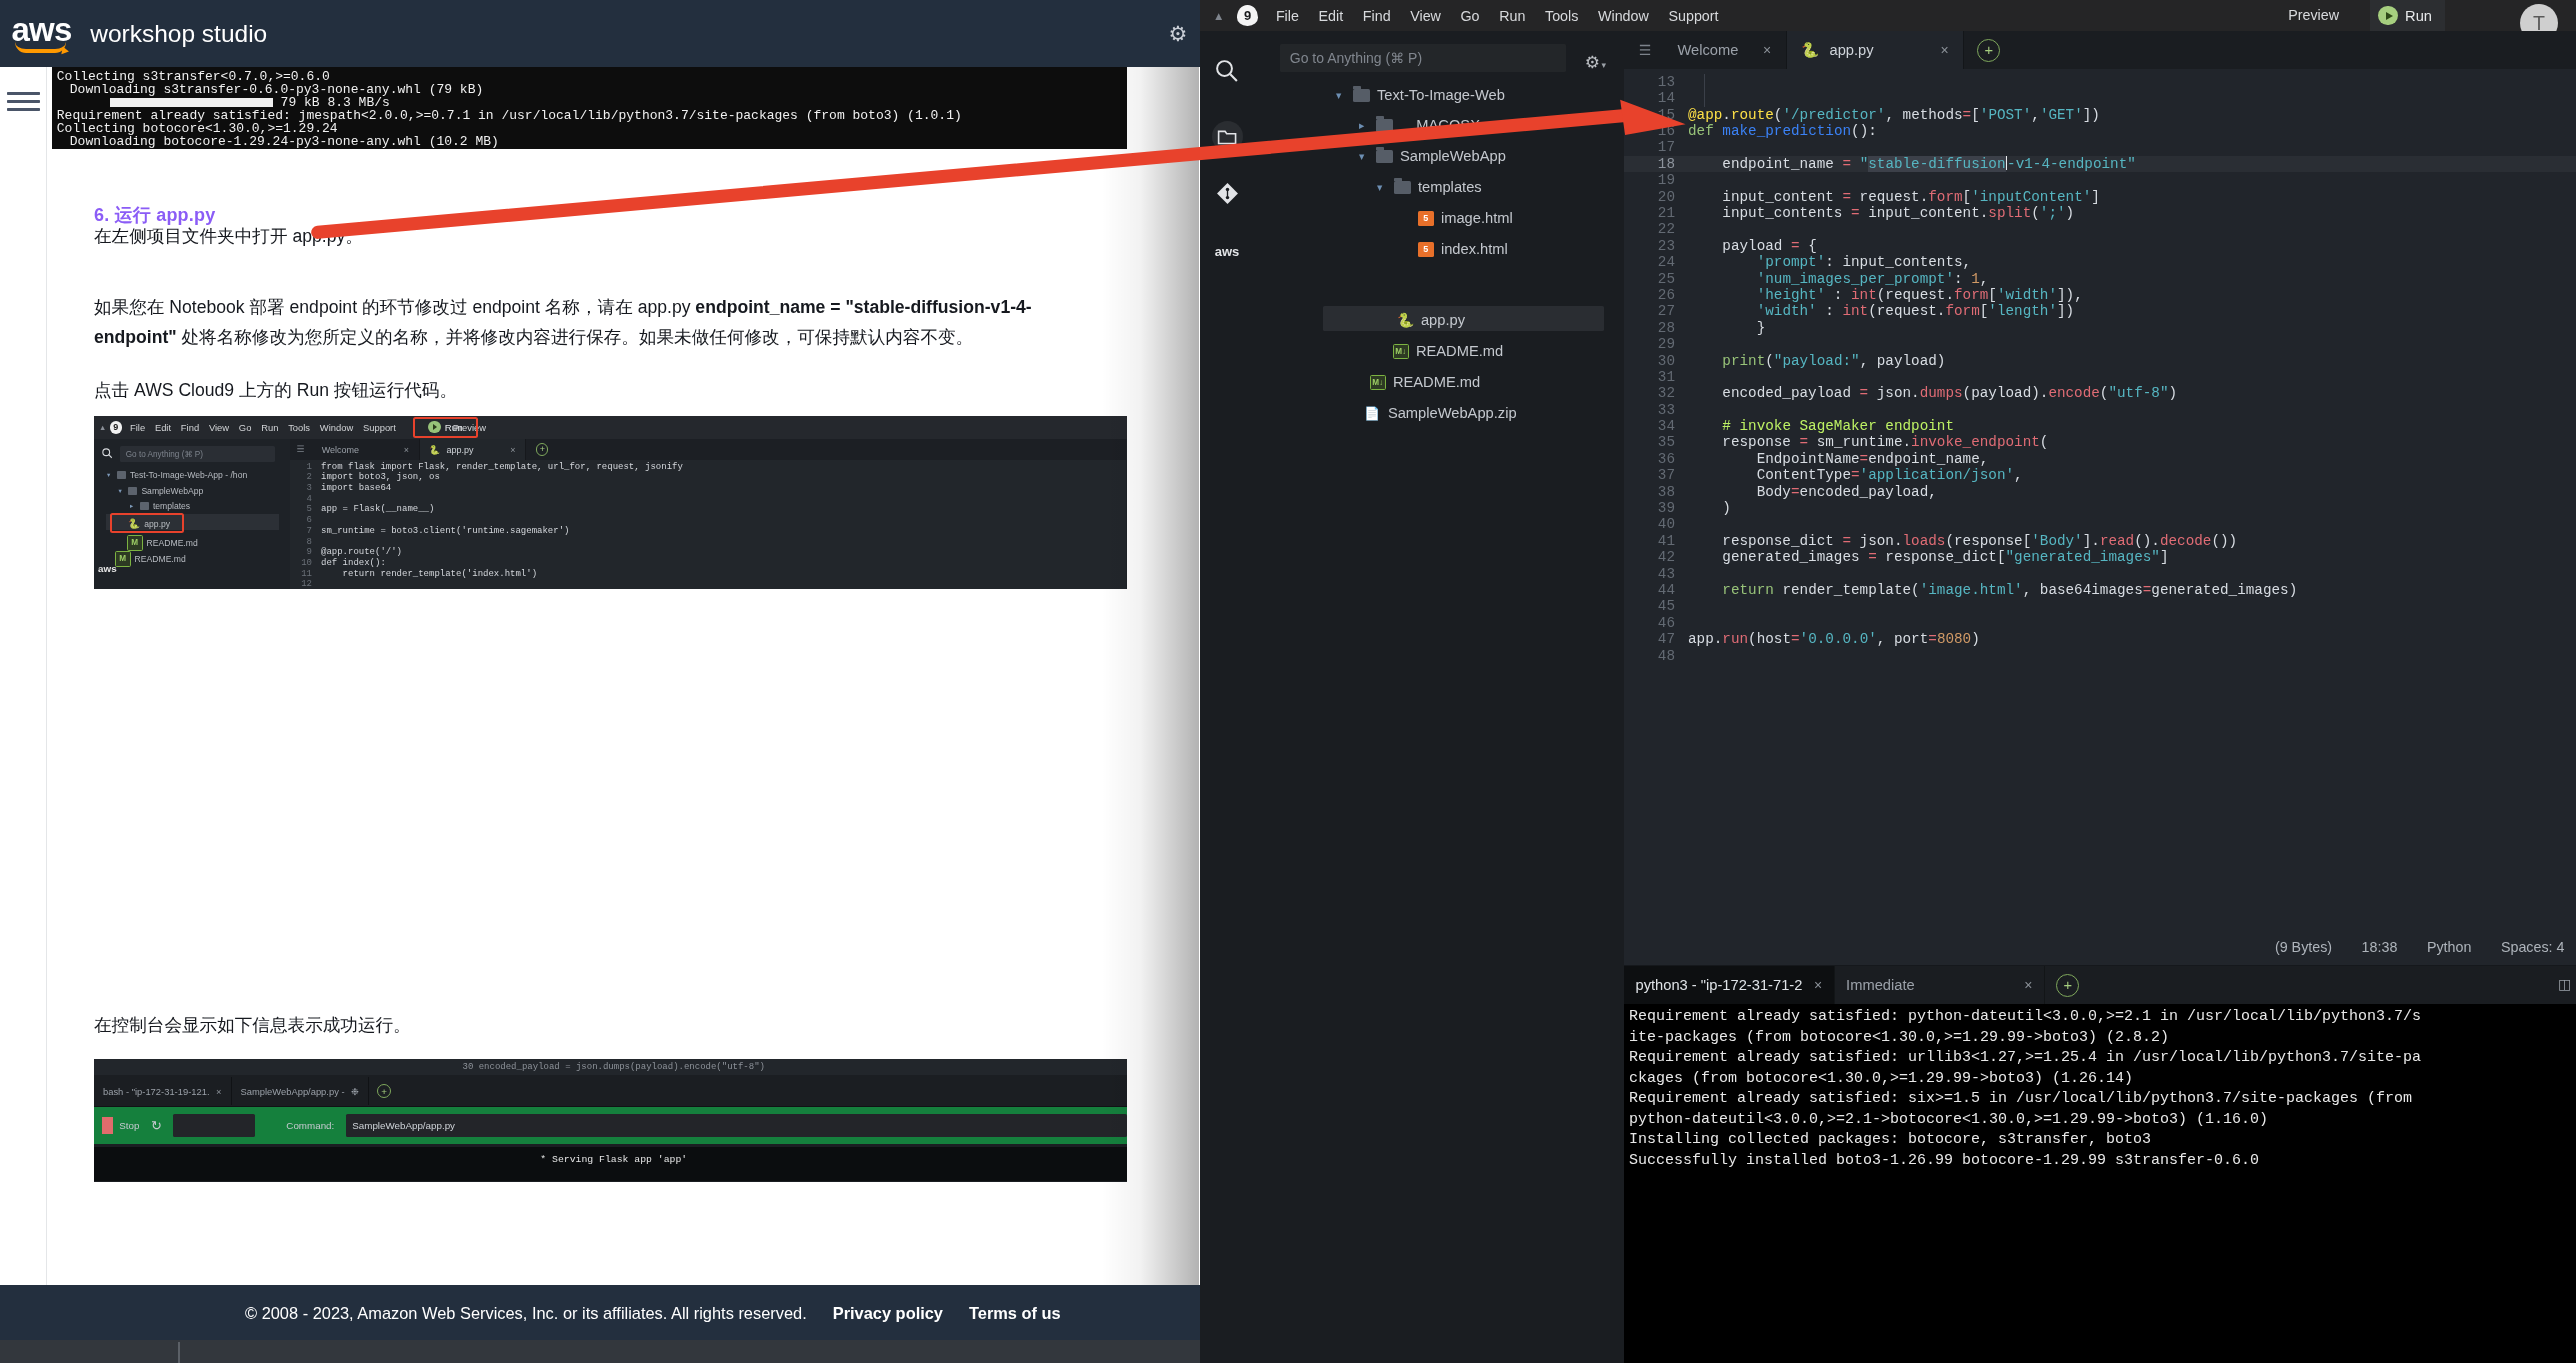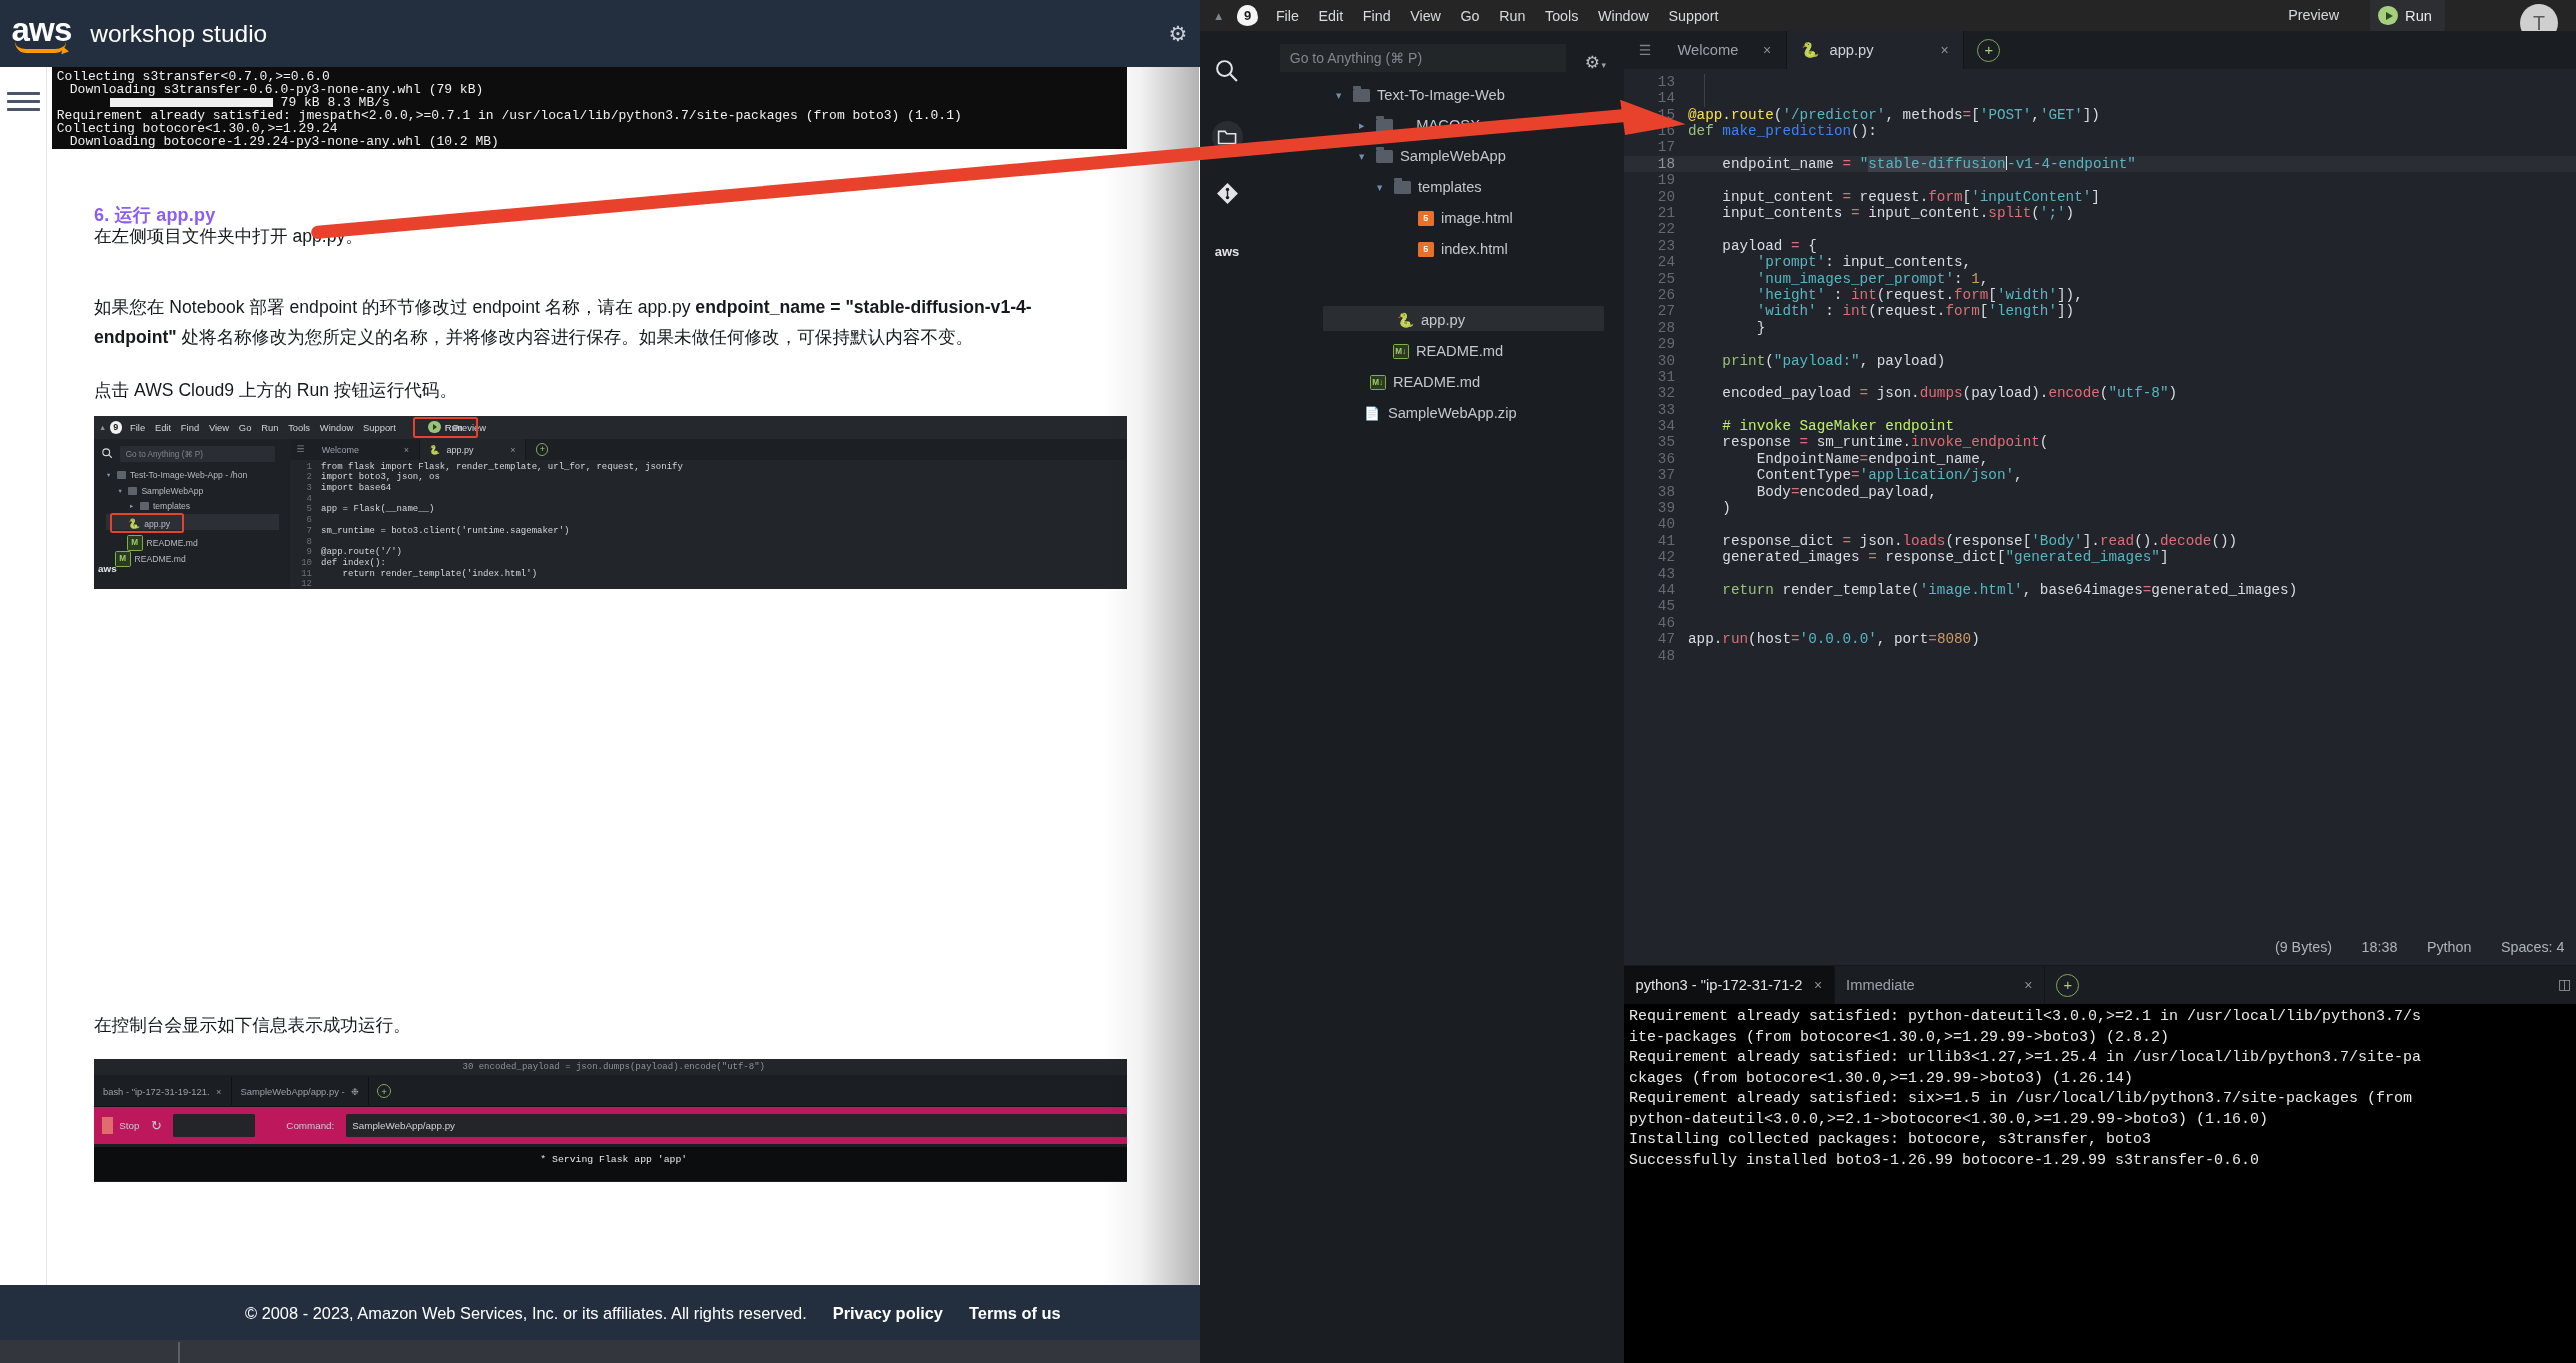--- a/index.html
+++ b/index.html
@@ -106,21 +106,21 @@
     background: #1b1e22; overflow: hidden; text-align: center; }
   #embed2-codeline { position: absolute; left: 0; top: 0; width: 1033px; height: 16.4px;
     background: #22262b; font-family: "Liberation Mono", monospace; font-size: 9px;
     color: #8d9299; padding-left: 6.5px; line-height: 16.4px; overflow: hidden; }
   #embed2-tabs { position: absolute; left: 0; top: 18px; width: 1033px; height: 28px;
     background: #1b1e22; display: flex; align-items: center;
     font-size: 9.4px; color: #9aa0a8; }
   .e2tab { height: 28px; display: flex; align-items: center; gap: 6.5px; padding: 0 9px;
     border-right: 0.8px solid #101215; }
   #embed2-ctrl { position: absolute; left: 0; top: 47px; width: 1033px; height: 38px;
-    background: #be185d; display: flex; align-items: center; font-size: 9.8px; color: #c5c9cf;
+    background: #15803d; display: flex; align-items: center; font-size: 9.8px; color: #c5c9cf;
     border-top: 0.8px solid #101215; }
   #stop-sq { width: 10.6px; height: 16.4px; background: #e06c6c; margin: 0 6.5px 0 8.2px; }
   #cmd-in { background: #232529; height: 23px; flex: 1; margin-left: 3.3px; border-radius: 1.6px;
     display: flex; align-items: center; padding-left: 6.5px; color: #cfd3d8; font-size: 9.8px; }
   #embed2-out { position: absolute; left: 0; top: 88px; width: 1033px; height: 34px;
     background: #0b0d0f; color: #e6e6e6; font-family: "Liberation Mono", monospace;
     font-size: 9.8px; padding: 6.5px 0 0 6.5px; }
 
   #ws-footer { position: absolute; left: 0; top: 1285px; width: 1200px; height: 56px;
     background: #232f3e; display: flex; align-items: center; color: #ffffff; font-size: 16.4px; }

